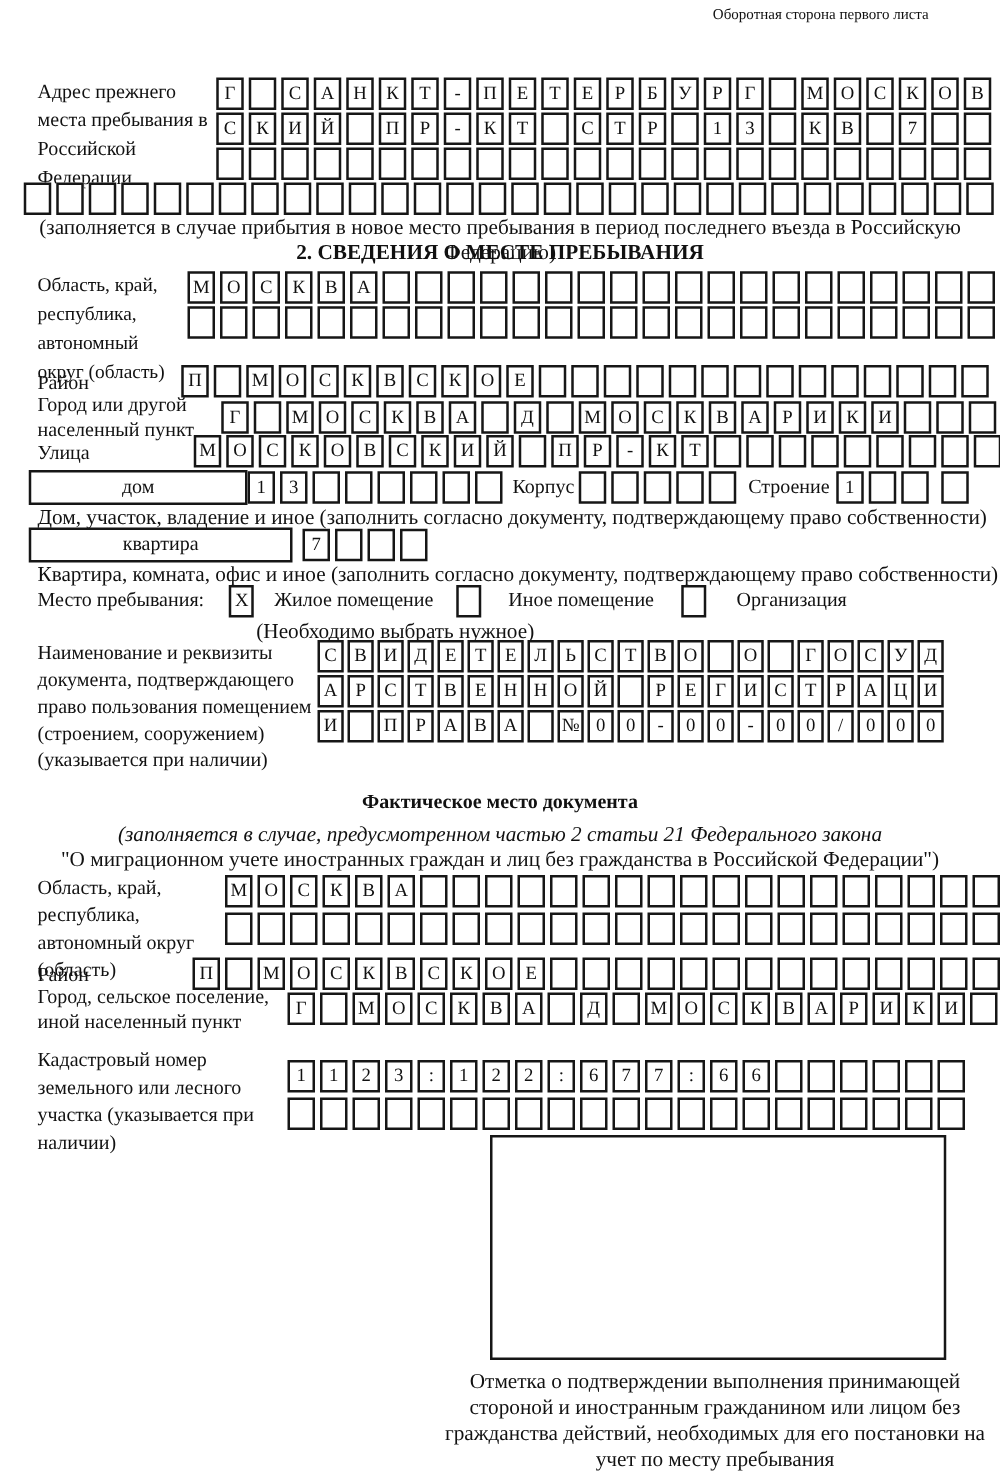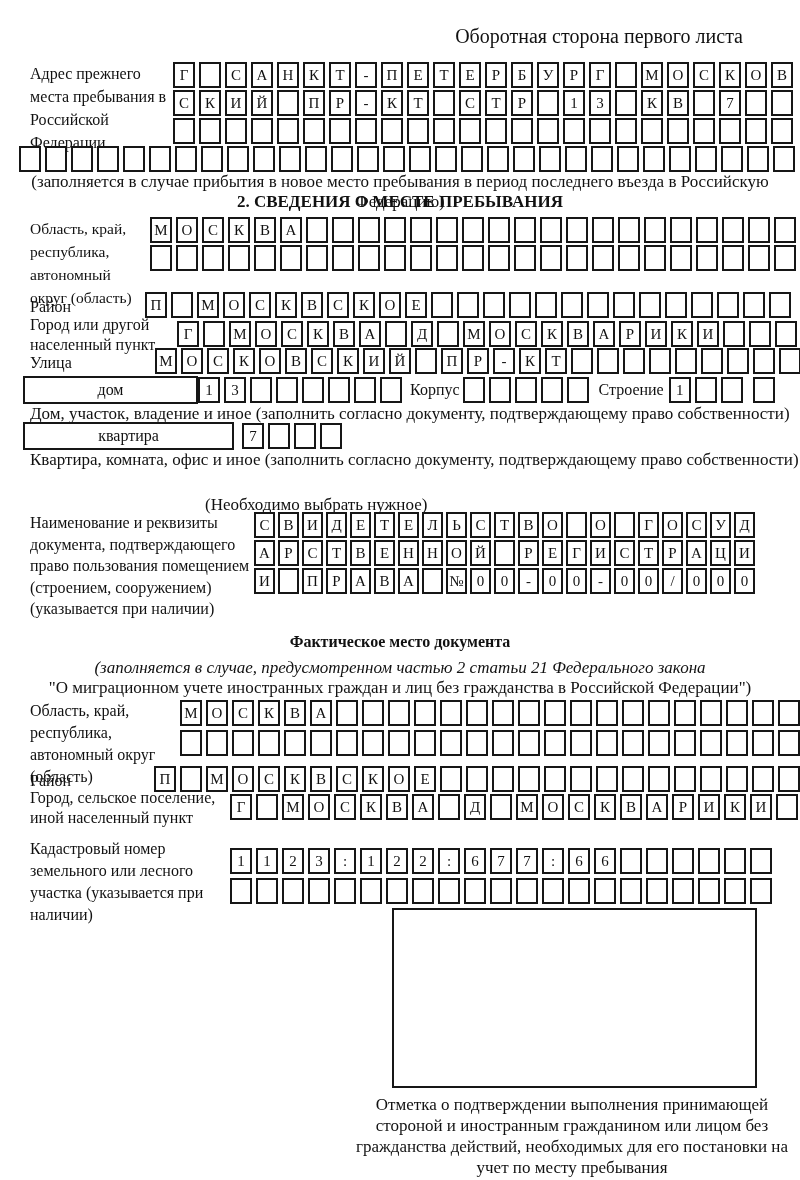--- a/index.html
+++ b/index.html
@@ -1,19 +1,19 @@
 <!DOCTYPE html>
 <html><head>
 <meta charset="utf-8">
 <style>
   html,body{margin:0;padding:0;background:#fff;}
   .page{position:relative;width:800px;height:1180px;background:#fff;overflow:hidden;
         font-family:"Liberation Serif",serif;color:#111;}
   .abs{position:absolute;}
-  .corner{top:25px;right:57px;font-size:20px;}
+  .corner{top:4px;right:57px;font-size:12px;}
   .lbl{font-size:16px;line-height:23px;flex:0 0 auto;}
   .blk{display:flex;align-items:flex-start;justify-content:space-between;}
   .blk.vcenter{align-items:center;}
   .rows{display:flex;flex-direction:column;}
   .crow{display:flex;height:26px;margin-bottom:2px;}
   .cell{box-sizing:border-box;flex:0 0 auto;width:22px;height:26px;border:2px solid #161616;
         margin-right:4px;display:inline-flex;align-items:center;justify-content:center;
         font-size:15px;background:#fff;}
   .tight .cell{width:21px;margin-right:3px;}
   .caption{font-size:17px;}
@@ -343,20 +343,29 @@
     <div class="nbox" style="width:211px;margin-right:8px;">квартира</div>
     <div class="crow" style="margin-bottom:0;">
         <span class="cell">7</span>
         <span class="cell"></span>
         <span class="cell"></span>
         <span class="cell"></span>
       </div>
   </div>
   <div class="abs caption" style="left:30px;top:450px;">Квартира, комната, офис и иное (заполнить согласно документу, подтверждающему право собственности)</div>
 
+  <div class="abs blk vcenter" style="left:30px;top:468px;">
+    <div class="inline-lbl" style="margin-right:20px;">Место пребывания:</div>
+    <div class="chk" style="margin-right:16px;">X</div>
+    <div class="inline-lbl" style="margin-right:18px;">Жилое помещение</div>
+    <div class="chk" style="margin-right:22px;"></div>
+    <div class="inline-lbl" style="margin-right:22px;">Иное помещение</div>
+    <div class="chk" style="margin-right:24px;"></div>
+    <div class="inline-lbl">Организация</div>
+  </div>
   <div class="abs caption" style="left:205px;top:495px;">(Необходимо выбрать нужное)</div>
 
   <div class="abs blk" style="left:30px;top:512px;">
     <div class="lbl" style="width:224px;line-height:21.5px;">Наименование и реквизиты документа, подтверждающего право пользования помещением (строением, сооружением) (указывается при наличии)</div>
     <div class="rows tight">
       <div class="crow">
           <span class="cell">С</span>
           <span class="cell">В</span>
           <span class="cell">И</span>
           <span class="cell">Д</span>

